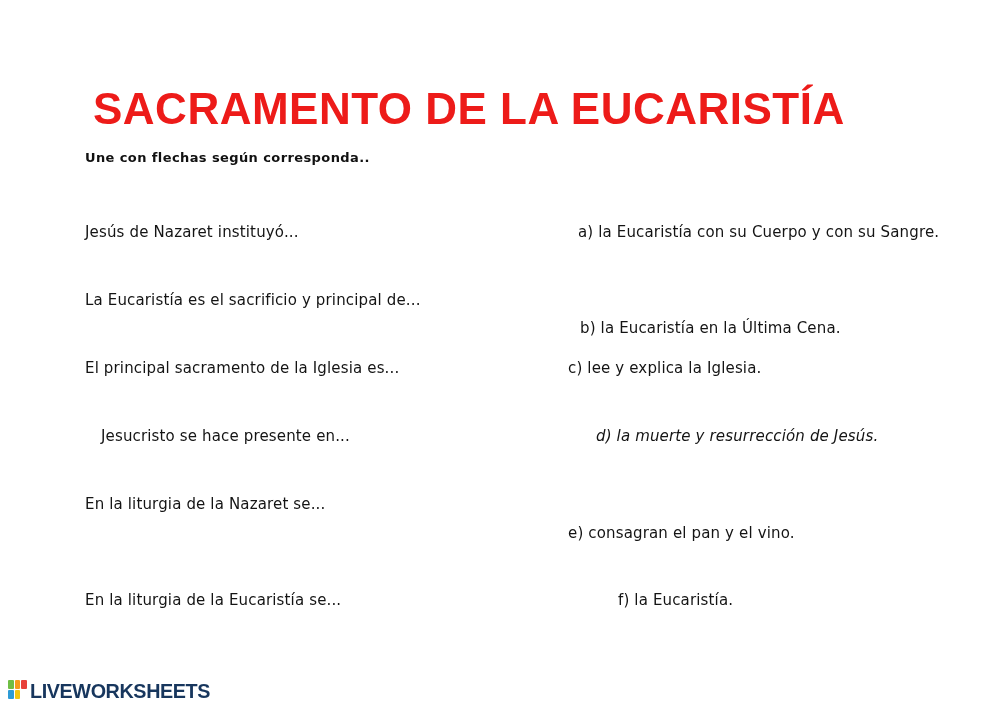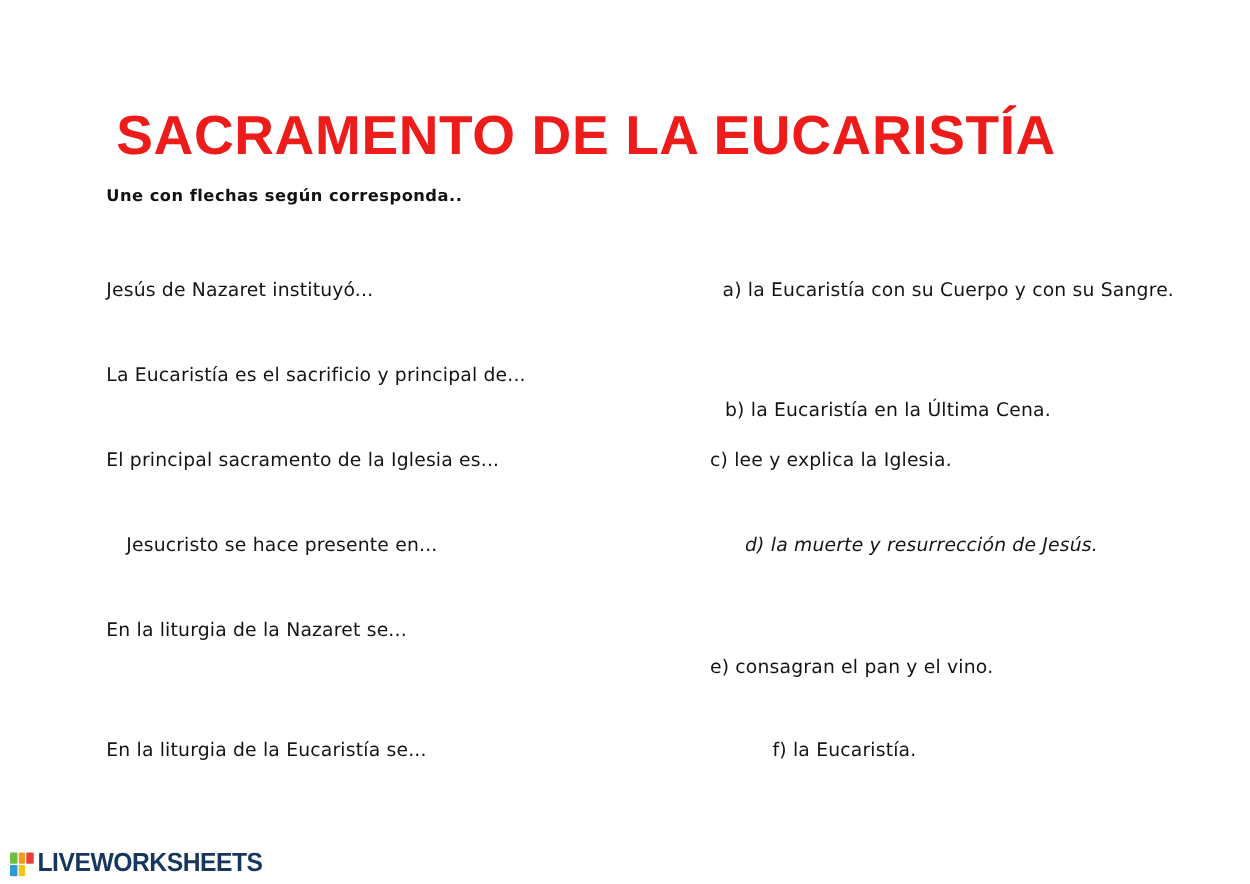--- a/index.html
+++ b/index.html
@@ -82,21 +82,21 @@
   }
 
   .prompt-text { left: 85px; }
 
   
   #lw-logo {
     position: absolute;
     left: 8px;
     top: 680px;
     display: flex;
-    align-items: flex-end;
+    align-items: flex-start;
     gap: 3px;
   }
   #lw-logo-mark {
     width: 19px;
     height: 19px;
     display: grid;
     grid-template-columns: repeat(3, 1fr);
     grid-template-rows: repeat(2, 1fr);
     gap: 1px;
   }

